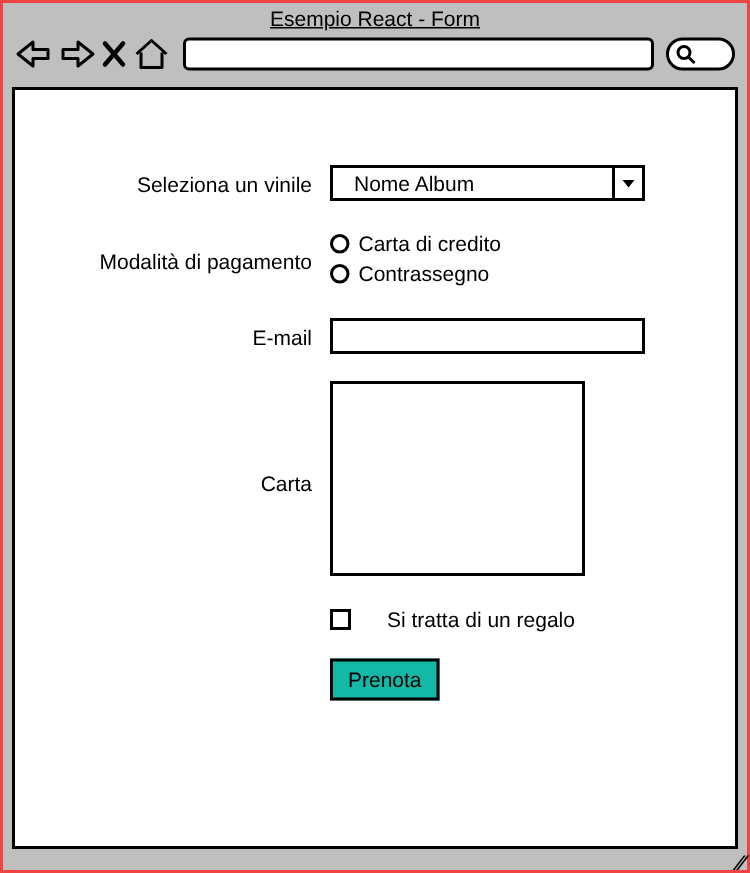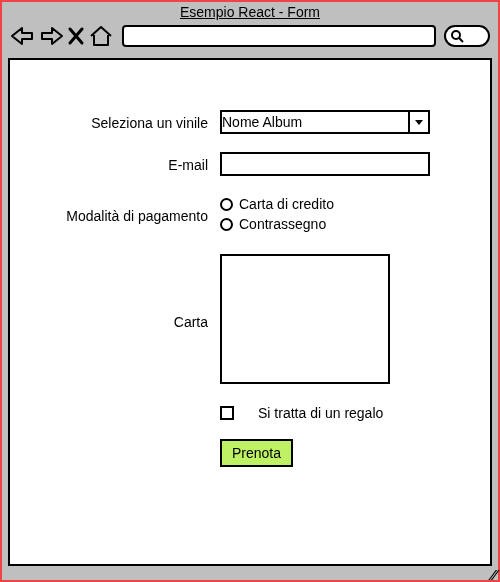--- a/index.html
+++ b/index.html
@@ -101,21 +101,21 @@
     flex: 1;
   }
   .select-wrap {
     display: flex;
     width: 210px;
     height: 24px;
     border: 2px solid #000;
   }
   .select-value {
     flex: 1;
-    padding: 2px 0;
+    padding: 2px 14px;
     background: #fff;
     font-family: inherit;
     font-size: 14px;
   }
   .select-btn {
     width: 20px;
     border-left: 2px solid #000;
     display: flex;
     align-items: center;
     justify-content: center;
@@ -164,21 +164,21 @@
   }
   .checkbox-box {
     width: 14px;
     height: 14px;
     border: 2px solid #000;
     background: #fff;
     flex: 0 0 auto;
   }
   .submit-btn {
     border: 2px solid #000;
-    background: #bef264;
+    background: #14b8a6;
     font-family: inherit;
     font-size: 14px;
     padding: 4px 10px;
     cursor: pointer;
   }
 </style>
 </head>
 <body>
 
 <div class="browser-window">
@@ -221,47 +221,47 @@
       <div class="form-label">Seleziona un vinile</div>
       <div class="form-field">
         <div class="select-wrap">
           <div class="select-value">Nome Album</div>
           <div class="select-btn">
             <svg width="10" height="10" viewBox="0 0 10 10">
                 <path d="M1 3 L5 8 L9 3 Z" fill="#000"></path>
               </svg>
           </div>
         </div>
-      </div>
-    </div>
-
-    <div class="form-row">
-      <div class="form-label">E-mail</div>
-      <div class="form-field">
-        <input type="text" class="text-input" value="" style="">
       </div>
     </div>
 
     <div class="form-row">
       <div class="form-label">Modalità di pagamento</div>
       <div class="form-field">
         <div class="radio-group">
           <div class="radio-option">
             <span class="radio-circle"></span>
             <span>Carta di credito</span>
           </div>
           <div class="radio-option">
             <span class="radio-circle"></span>
             <span>Contrassegno</span>
           </div>
         </div>
       </div>
     </div>
 
     <div class="form-row">
+      <div class="form-label">E-mail</div>
+      <div class="form-field">
+        <input type="text" class="text-input" value="" style="">
+      </div>
+    </div>
+
+    <div class="form-row">
       <div class="form-label">Carta</div>
       <div class="form-field">
         <textarea class="textarea" style=""></textarea>
       </div>
     </div>
 
     <div class="form-row">
       <div class="form-label"></div>
       <div class="form-field">
         <div class="checkbox-row">

